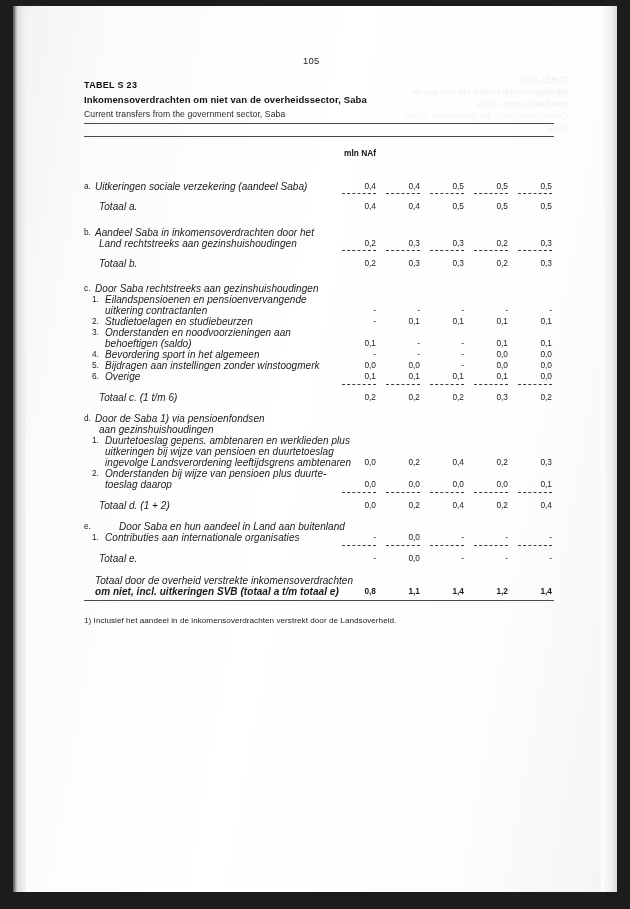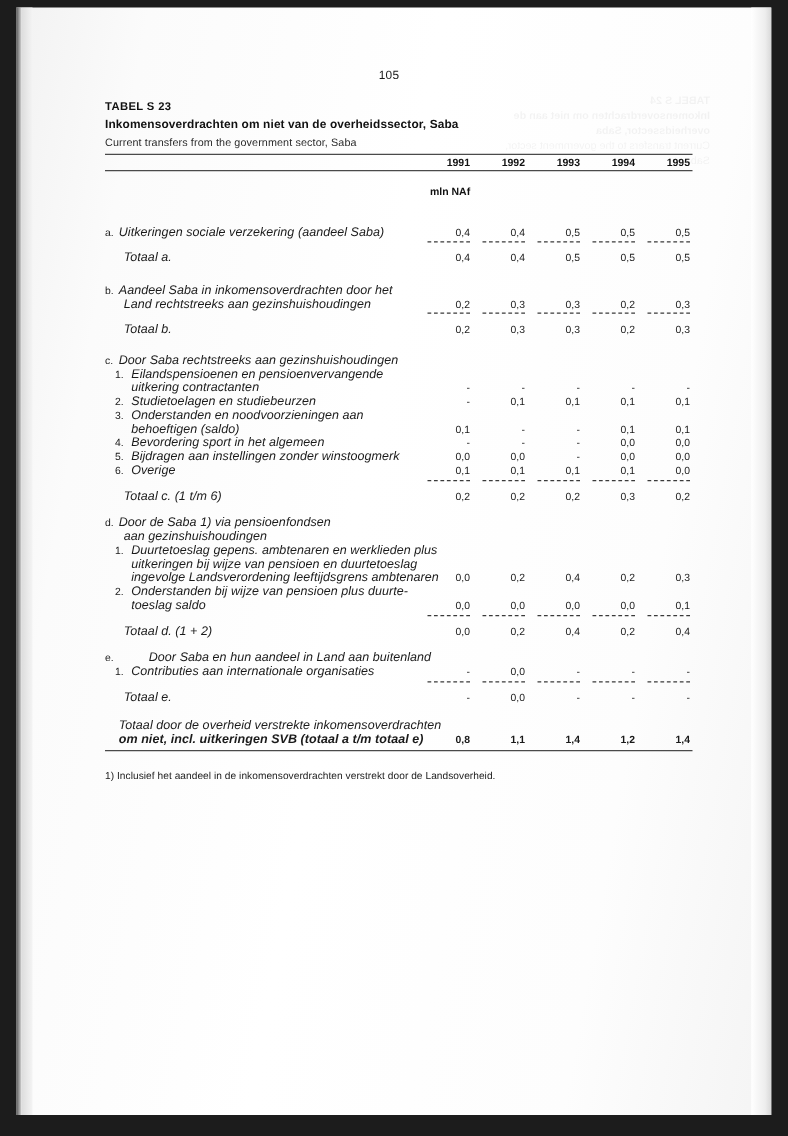--- a/index.html
+++ b/index.html
@@ -122,27 +122,20 @@
   <div class="title-wrap">
     <div class="t1">TABEL S 23</div>
     <div class="t2">Inkomensoverdrachten om niet van de overheidssector, Saba</div>
     <div class="t3">Current transfers from the government sector, Saba</div>
   </div>
 
   <div class="rule" id="rule-top"></div>
   <div class="rule" id="rule-mid"></div>
   <div class="rule" id="rule-bot"></div>
 
-  <div class="years" id="year-header">
-      <div class="y" style="left: 258px;">1991</div>
-      <div class="y" style="left: 302px;">1992</div>
-      <div class="y" style="left: 346px;">1993</div>
-      <div class="y" style="left: 390px;">1994</div>
-      <div class="y" style="left: 434px;">1995</div>
-    </div>
   <div class="unit">mln NAf</div>
 
   <div id="rows">
       <div class="row" style="top: 181px;">
         <div class="mark" style="left: 0px;">a.</div>
         <div class="lbl" style="left: 11px;">Uitkeringen sociale verzekering (aandeel Saba)</div>
         <div class="val" style="left: 258px;">0,4</div>
         <div class="val" style="left: 302px;">0,4</div>
         <div class="val" style="left: 346px;">0,5</div>
         <div class="val" style="left: 390px;">0,5</div>
@@ -289,21 +282,21 @@
         <div class="val" style="left: 302px;">0,2</div>
         <div class="val" style="left: 346px;">0,4</div>
         <div class="val" style="left: 390px;">0,2</div>
         <div class="val" style="left: 434px;">0,3</div>
       </div>
       <div class="row" style="top: 468px;">
         <div class="mark" style="left: 8px;">2.</div>
         <div class="lbl" style="left: 21px;">Onderstanden bij wijze van pensioen plus duurte-</div>
       </div>
       <div class="row" style="top: 479px;">
-        <div class="lbl" style="left: 21px;">toeslag saldo</div>
+        <div class="lbl" style="left: 21px;">toeslag daarop</div>
         <div class="val" style="left: 258px;">0,0</div>
         <div class="val" style="left: 302px;">0,0</div>
         <div class="val" style="left: 346px;">0,0</div>
         <div class="val" style="left: 390px;">0,0</div>
         <div class="val" style="left: 434px;">0,1</div>
       </div>
       <div class="dots" style="top: 492px;">
         <span style="left: 258px;"></span>
         <span style="left: 302px;"></span>
         <span style="left: 346px;"></span>

